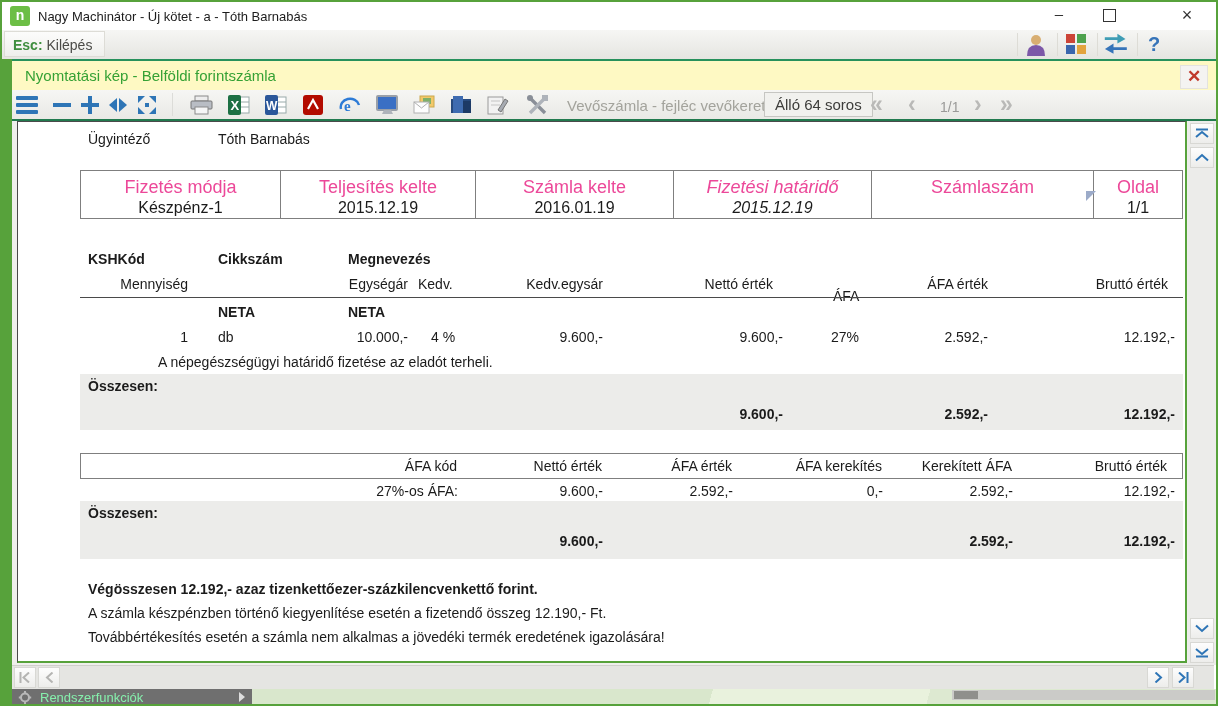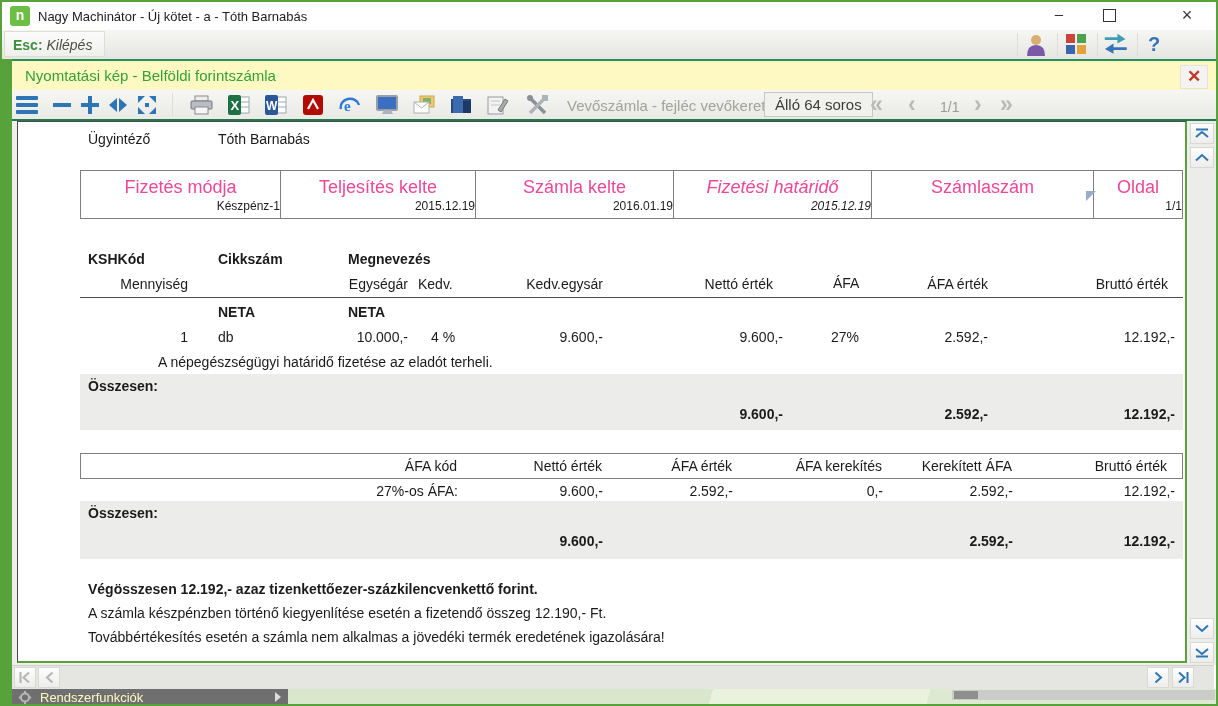--- a/index.html
+++ b/index.html
@@ -15,21 +15,21 @@
     color:#fff;font-weight:bold;font-size:14px;text-align:center;line-height:19px;}
   .apptitle{left:36px;top:7px;font-size:13px;color:#1c1c1c;}
   .winbtn{top:0;width:34px;height:27px;text-align:center;color:#333;cursor:default;}
   .winbtn span{display:inline-block;}
   
   .menubar{left:0;right:0;top:28px;height:31px;background:linear-gradient(#f6f6f4,#e5e5e1);
     border-bottom:2px solid #27915c;box-sizing:border-box;}
   .escbtn{left:2px;top:1px;height:26px;padding:5px 12px 0 8px;background:linear-gradient(#fcfcfb,#efefec);
     border:1px solid #dddcd6;font-size:14px;box-sizing:border-box;}
   .esc-p{color:#3f8e3f;font-weight:bold;}
-  .esc-a{color:#4b4b47;font-style:italic;}
+  .esc-a{color:#4b4b47;}
   .mi{top:1px;width:36px;height:27px;text-align:center;padding-top:2px;box-sizing:border-box;}
   .misep{top:3px;width:1px;height:23px;background:#dddcd6;}
   
   .panelhead{left:10px;right:0;top:59px;height:29px;background:#fef9c3;}
   .paneltitle{left:13px;top:6px;font-size:15px;color:#35a135;}
   .panelclose{right:8px;top:4px;width:26px;height:22px;text-align:center;line-height:22px;
     color:#c0392b;font-size:17px;font-weight:bold;background:#f4f3f1;border:1px solid #e3e2de;}
   
   .toolbar{left:0;right:0;top:88px;height:31px;background:linear-gradient(#f6f6f4,#e9e9e5);
     border-bottom:2px solid #217a4e;box-sizing:border-box;}
@@ -49,33 +49,33 @@
     border-top:1px solid #4a4a4a;border-left:1px solid #4a4a4a;
     border-right:2px solid #57a23b;border-bottom:2px solid #57a23b;box-sizing:content-box;}
   .inv{left:62px;top:0;right:2px;bottom:0;}
   .band{left:0;right:0;background:#ececea;}
   .rule{left:0;right:0;height:1px;background:#4a4a4a;}
   
   .htable{left:0;right:0;top:48px;height:49px;border:1px solid #7f7f7f;box-sizing:border-box;}
   .hcell{top:0;bottom:0;border-right:1px solid #7f7f7f;box-sizing:border-box;text-align:center;}
   .hcell.last{border-right:none;}
   .hlabel{position:absolute;left:0;right:0;top:6px;font-size:18px;color:#ec4899;}
-  .hvalue{position:absolute;left:0;right:0;top:28px;font-size:12px;color:#1b1b1b;text-align:right;}
+  .hvalue{position:absolute;left:0;right:0;top:28px;font-size:16px;color:#1b1b1b;}
   .vatbox{left:0;right:0;top:331px;height:26px;border:1px solid #7f7f7f;box-sizing:border-box;}
   
   .vscroll{left:1186px;top:119px;width:28px;height:544px;background:#ececea;}
   .sbtn{left:2px;width:24px;height:21px;background:linear-gradient(#fdfdfd,#ededeb);
     border:1px solid #d8d8d4;box-sizing:border-box;display:flex;align-items:center;justify-content:center;}
   .hscrollrow{left:10px;right:2px;top:663px;height:24px;background:#e5e5e2;border-top:1px solid #cfcfcb;box-sizing:border-box;}
   .hbtn{top:1px;width:22px;height:21px;background:linear-gradient(#fdfdfd,#ededeb);
     border:1px solid #d8d8d4;box-sizing:border-box;display:flex;align-items:center;justify-content:center;}
   
   .bottombar{left:10px;right:0;top:687px;height:17px;
     background:linear-gradient(105deg,#d9e7cc 58%,#e9f2dd 58%,#e9f2dd 76%,#dde9d1 76%);}
-  .sysmenu{left:0;top:0;width:240px;height:17px;background:#6f6f6f;color:#fef9c3;font-size:13px;padding-left:36px;}
+  .sysmenu{left:0;top:0;width:240px;height:17px;background:#6f6f6f;color:#86efac;font-size:13px;}
   .syslabel{position:absolute;left:28px;top:1px;}
   .sysarrow{position:absolute;right:7px;top:3px;width:0;height:0;
     border-left:6px solid #dddddd;border-top:5px solid transparent;border-bottom:5px solid transparent;}
   .hstrip{left:940px;top:1px;width:263px;height:10px;background:#cbcbc8;}
   .hthumb{position:absolute;left:2px;top:1px;width:24px;height:8px;background:#8f8f8c;}
   .cursor{width:10px;height:10px;background:#9cabc9;clip-path:polygon(0 0,100% 0,0 100%);}
 </style>
 </head>
 <body>
 
@@ -285,21 +285,21 @@
 
       <span class="abs t14 b" style="left:8px;top:129px;">KSHKód</span>
       <span class="abs t14 b" style="left:138px;top:129px;">Cikkszám</span>
       <span class="abs t14 b" style="left:268px;top:129px;">Megnevezés</span>
 
       <span class="abs t14" style="right:995px;top:154px;">Mennyiség</span>
       <span class="abs t14" style="right:775px;top:154px;text-align:center;">Egységár</span>
       <span class="abs t14" style="left:338px;top:154px;">Kedv.</span>
       <span class="abs t14" style="right:580px;top:154px;">Kedv.egysár</span>
       <span class="abs t14" style="right:410px;top:154px;">Nettó érték</span>
-      <span class="abs t14" style="left:753px;top:153px;">ÁFA</span>
+      <span class="abs t14" style="left:753px;top:166px;">ÁFA</span>
       <span class="abs t14" style="right:195px;top:154px;">ÁFA érték</span>
       <span class="abs t14" style="right:15px;top:154px;">Bruttó érték</span>
       <div class="abs rule" style="top:175px;"></div>
 
       <span class="abs t14 b" style="left:138px;top:182px;">NETA</span>
       <span class="abs t14 b" style="left:268px;top:182px;">NETA</span>
 
       <span class="abs t14" style="right:995px;top:207px;">1</span>
       <span class="abs t14" style="left:138px;top:207px;">db</span>
       <span class="abs t14" style="right:775px;top:207px;">10.000,-</span>

